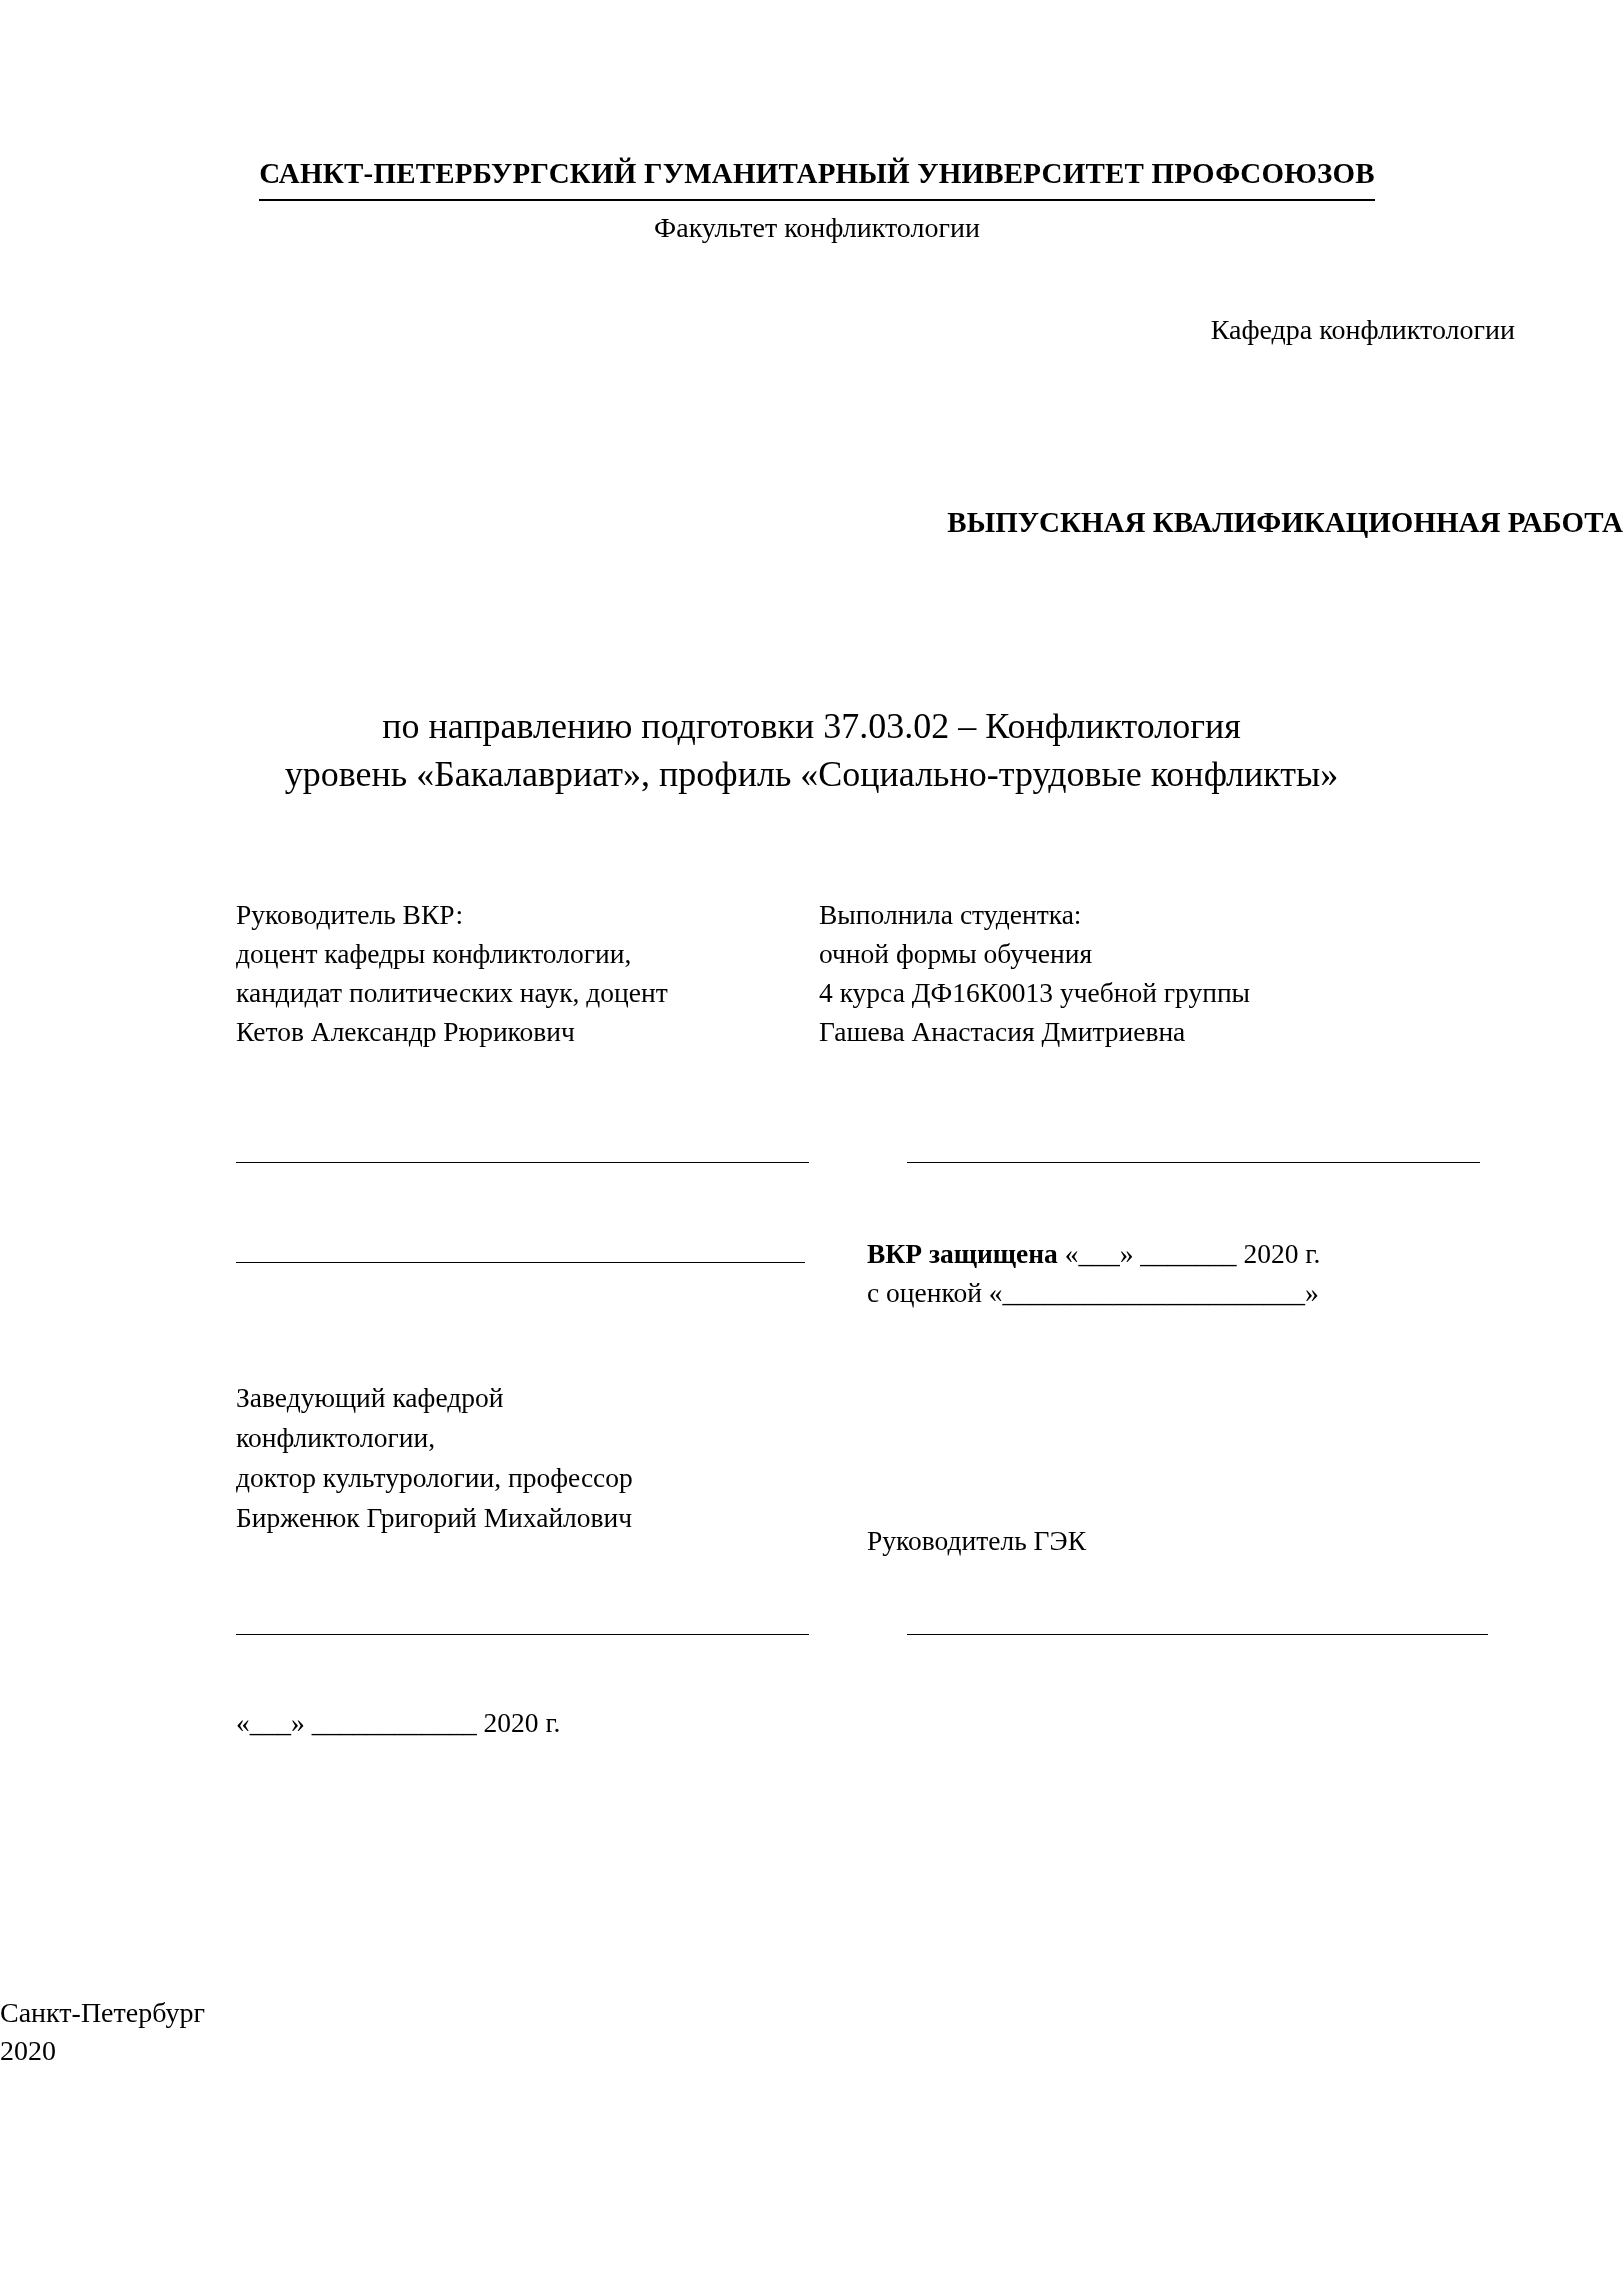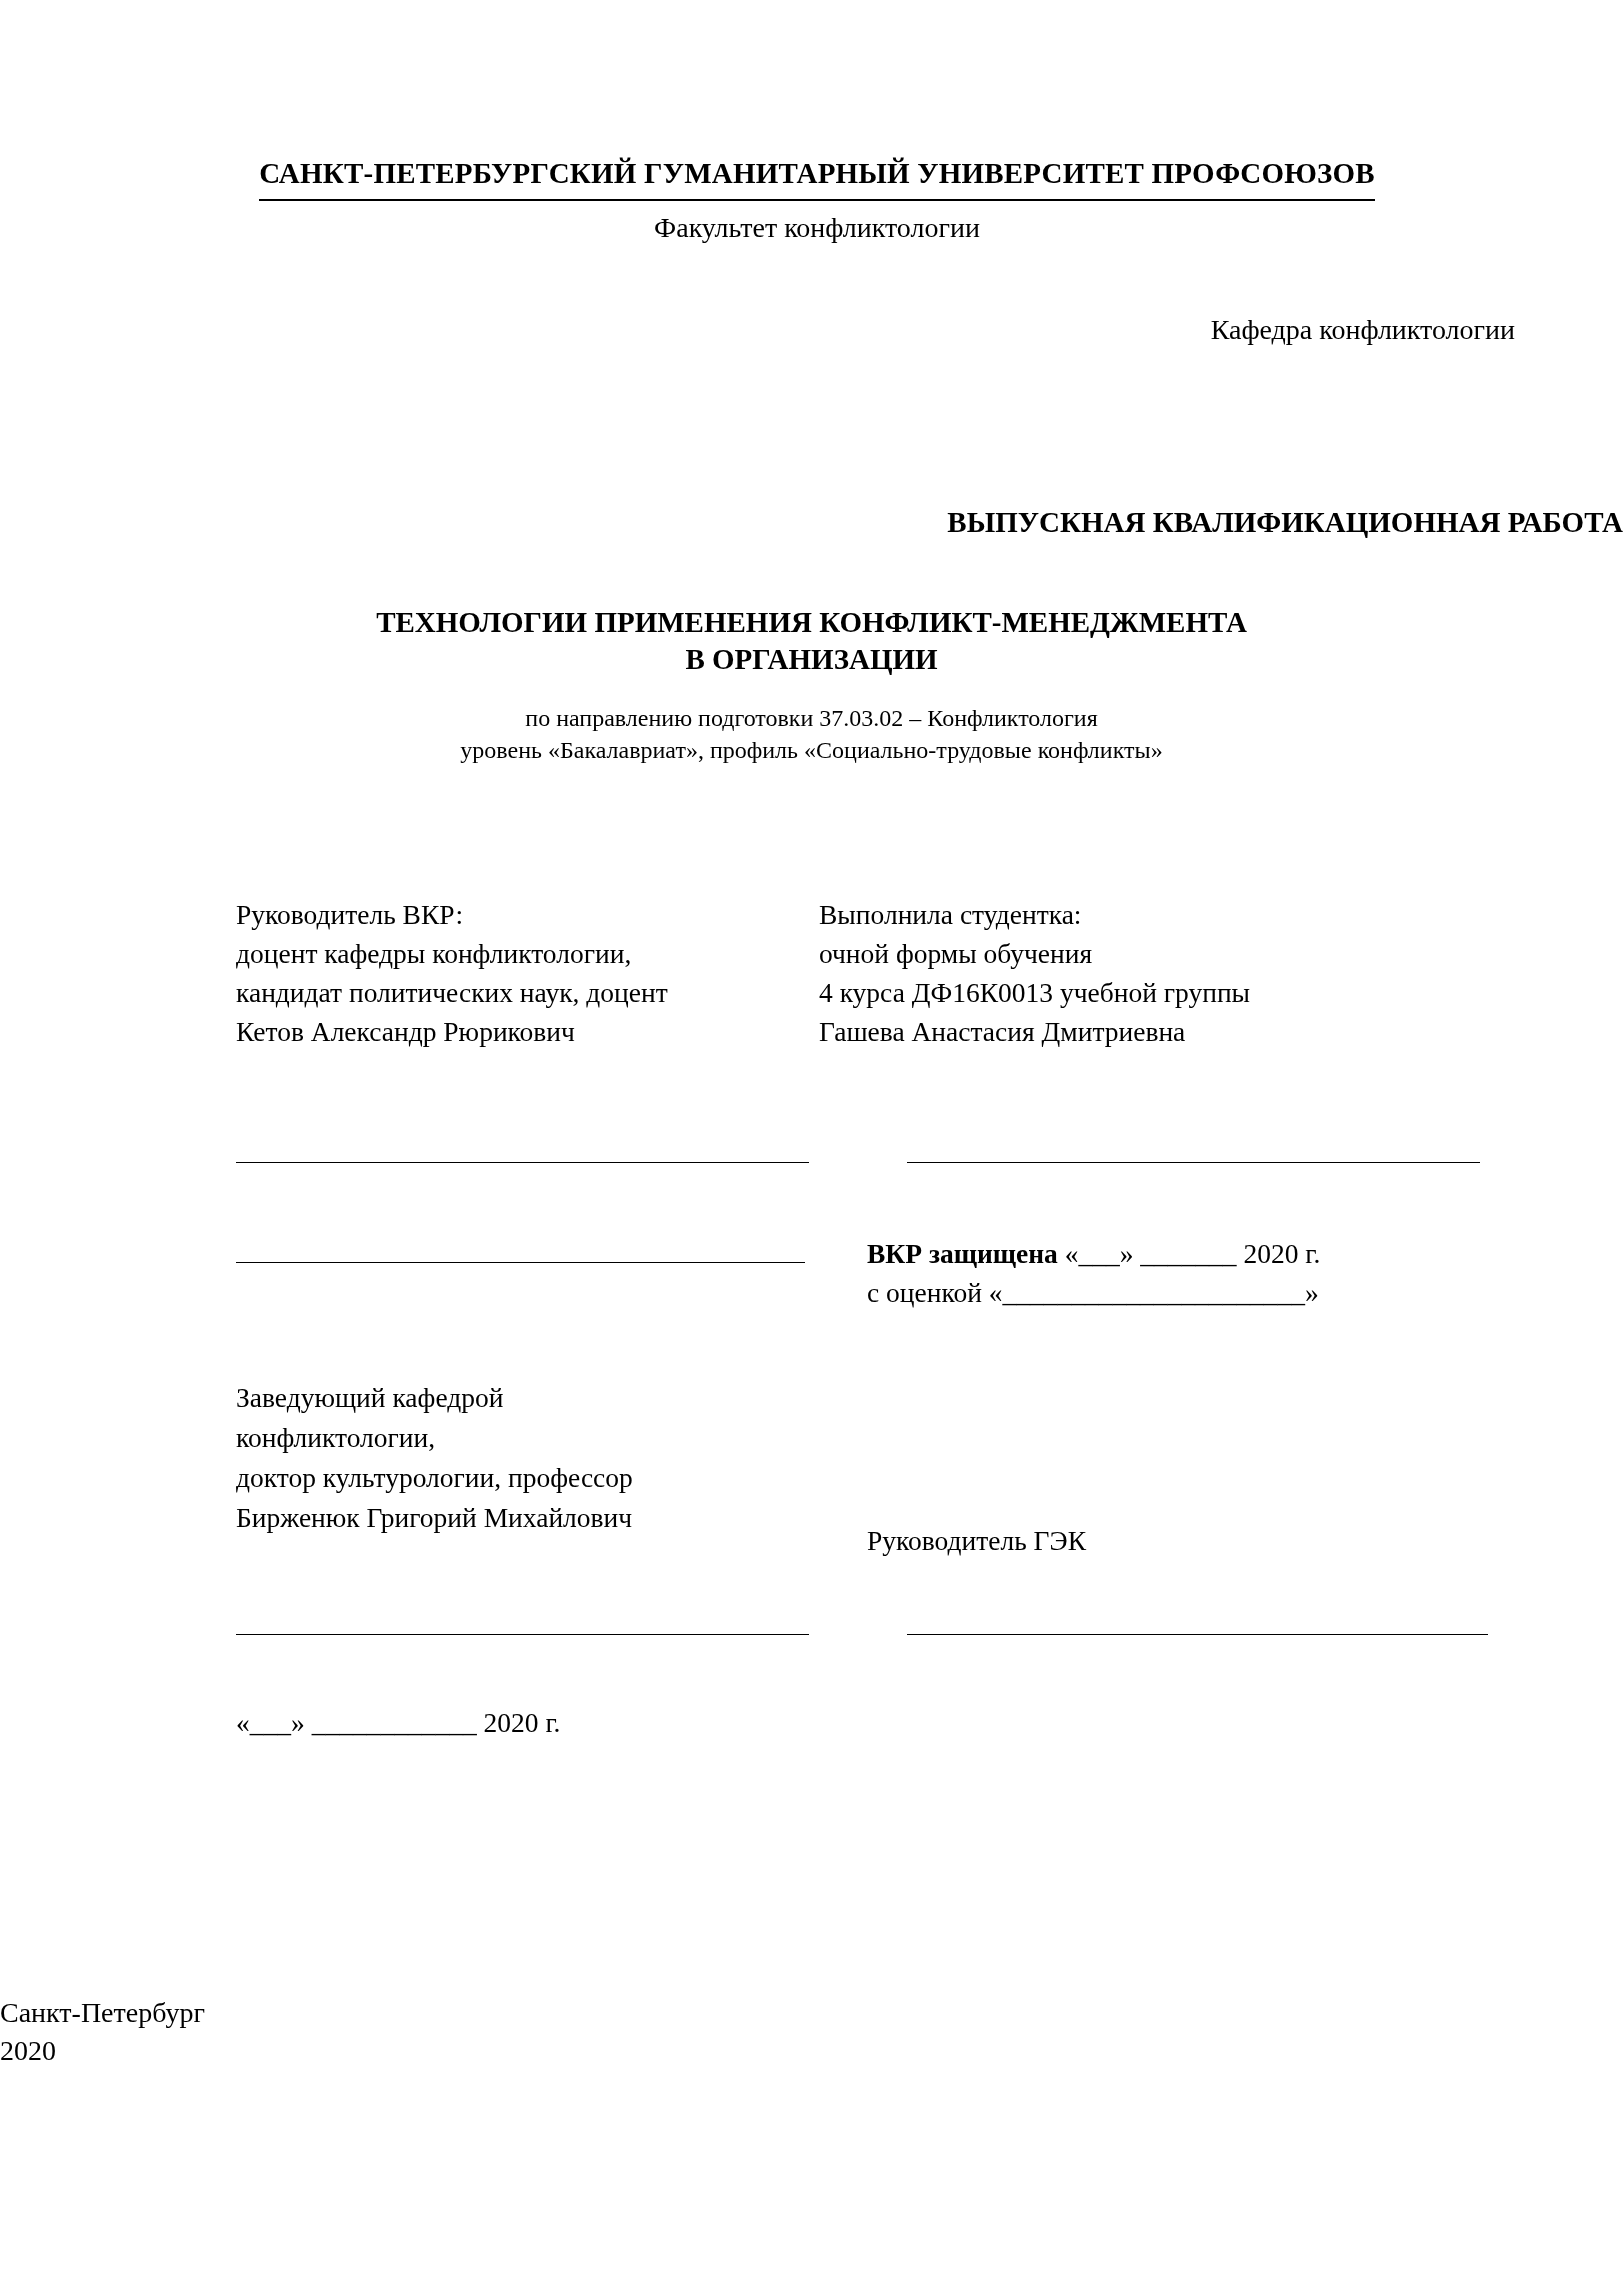--- a/index.html
+++ b/index.html
@@ -71,21 +71,21 @@
     font-weight: bold;
     font-size: 29px;
     line-height: 1.27;
   }
   .direction {
     position: absolute;
     left: 0;
     top: 703px;
     width: 1623px;
     text-align: center;
-    font-size: 24px;
+    font-size: 36px;
     line-height: 1.32;
   }
   .direction .ln2 {
     display: block;
   }
   
   .col-left {
     position: absolute;
     left: 236px;
     top: 895px;
@@ -186,24 +186,20 @@
 
   <div class="univ-block">
     <div class="univ-title">САНКТ-ПЕТЕРБУРГСКИЙ ГУМАНИТАРНЫЙ УНИВЕРСИТЕТ ПРОФСОЮЗОВ</div>
     <div class="faculty">Факультет конфликтологии</div>
   </div>
 
   <div class="department">Кафедра конфликтологии</div>
 
   <div class="work-type">ВЫПУСКНАЯ КВАЛИФИКАЦИОННАЯ РАБОТА</div>
 
-  <div class="work-title">
-    <div>ТЕХНОЛОГИИ ПРИМЕНЕНИЯ КОНФЛИКТ-МЕНЕДЖМЕНТА</div>
-    <div>В ОРГАНИЗАЦИИ</div>
-  </div>
 
   <div class="direction">
     <div>по направлению подготовки 37.03.02 – Конфликтология</div>
     <div class="ln2">уровень «Бакалавриат», профиль «Социально-трудовые конфликты»</div>
   </div>
 
   <div class="col-left">
     <div>Руководитель ВКР:</div>
     <div>доцент кафедры конфликтологии,</div>
     <div>кандидат политических наук, доцент</div>

